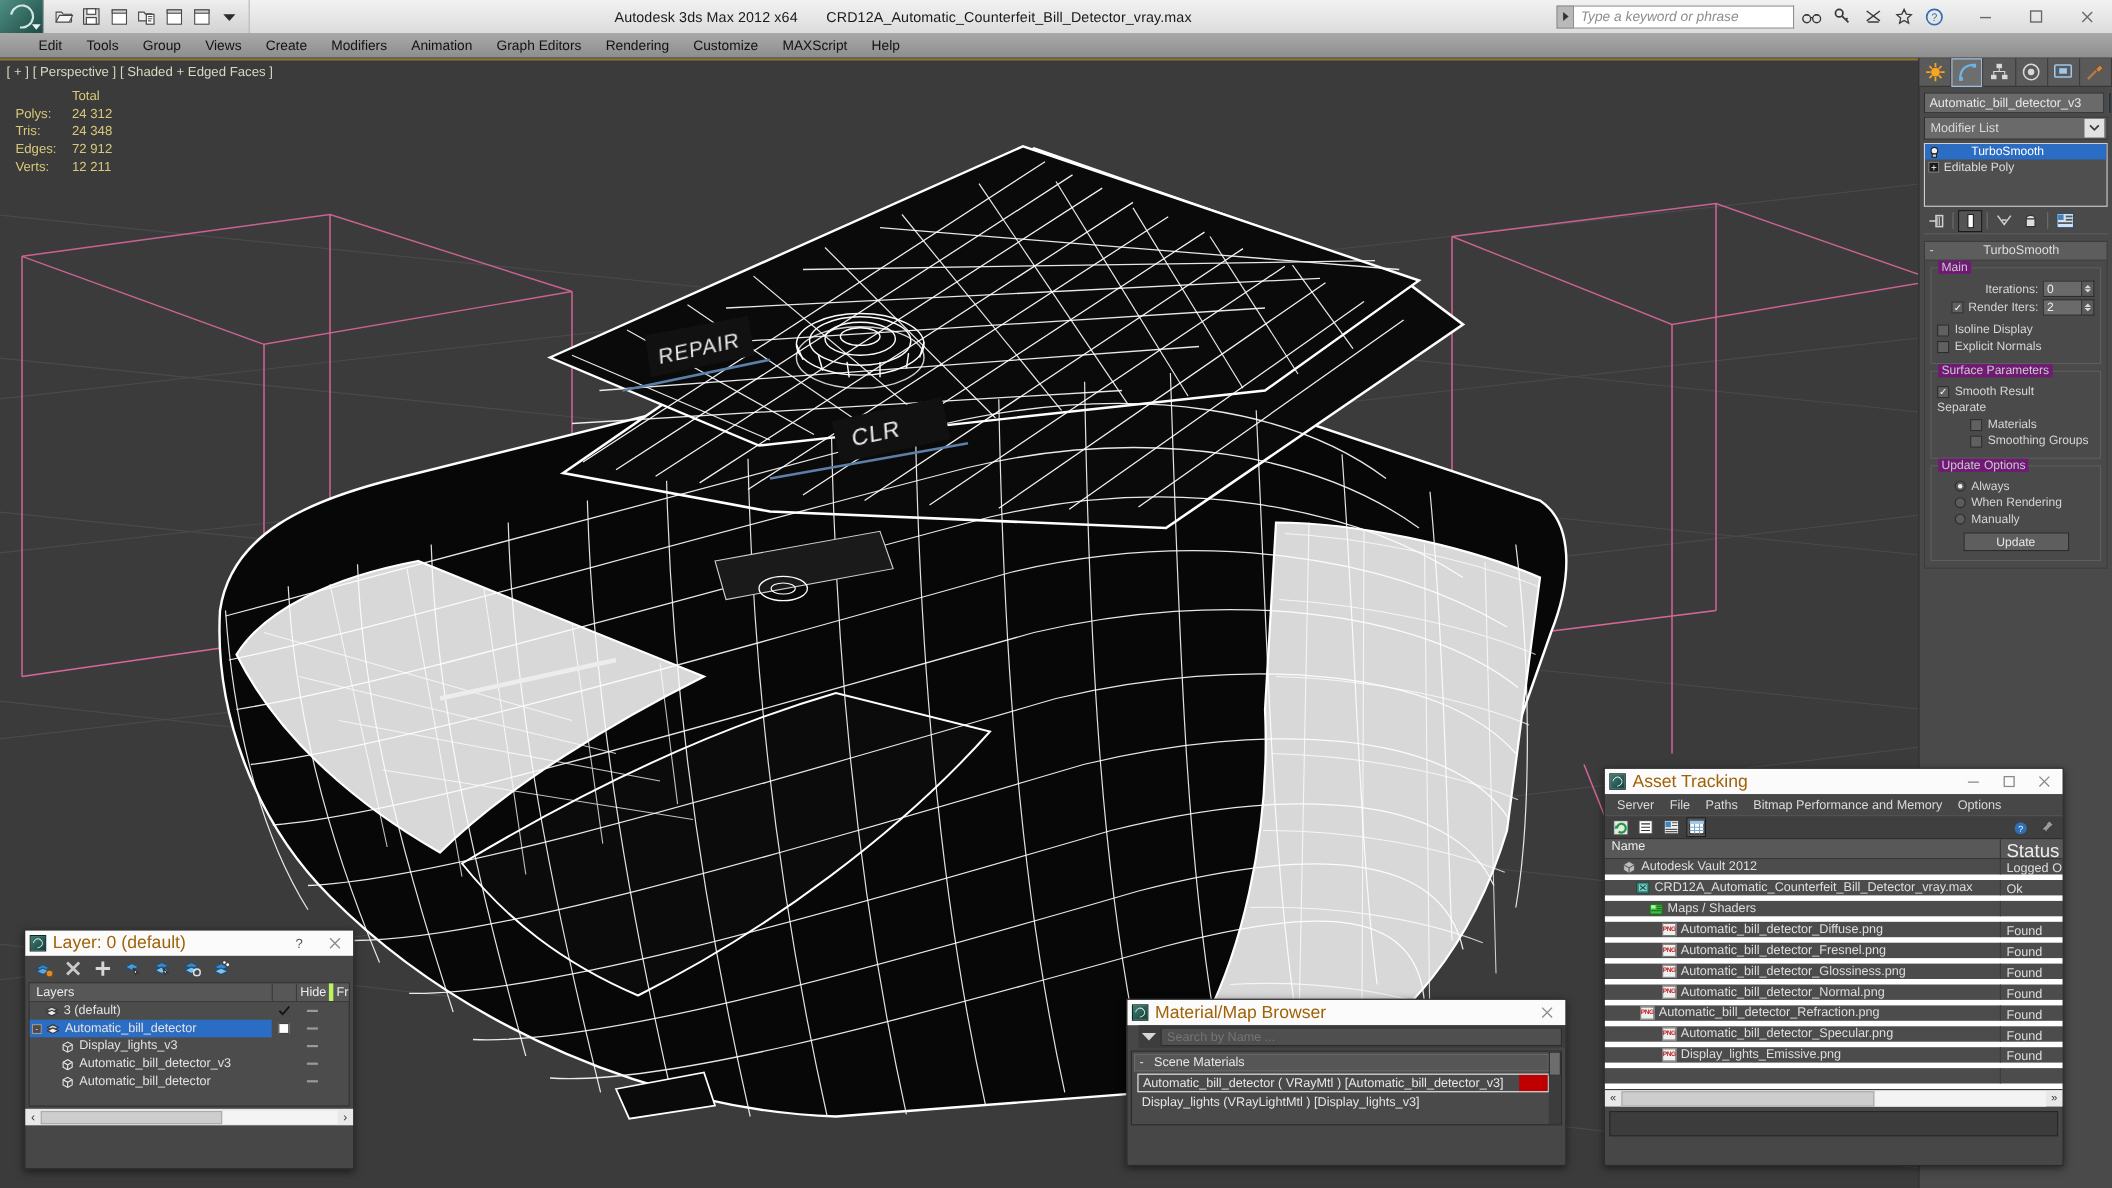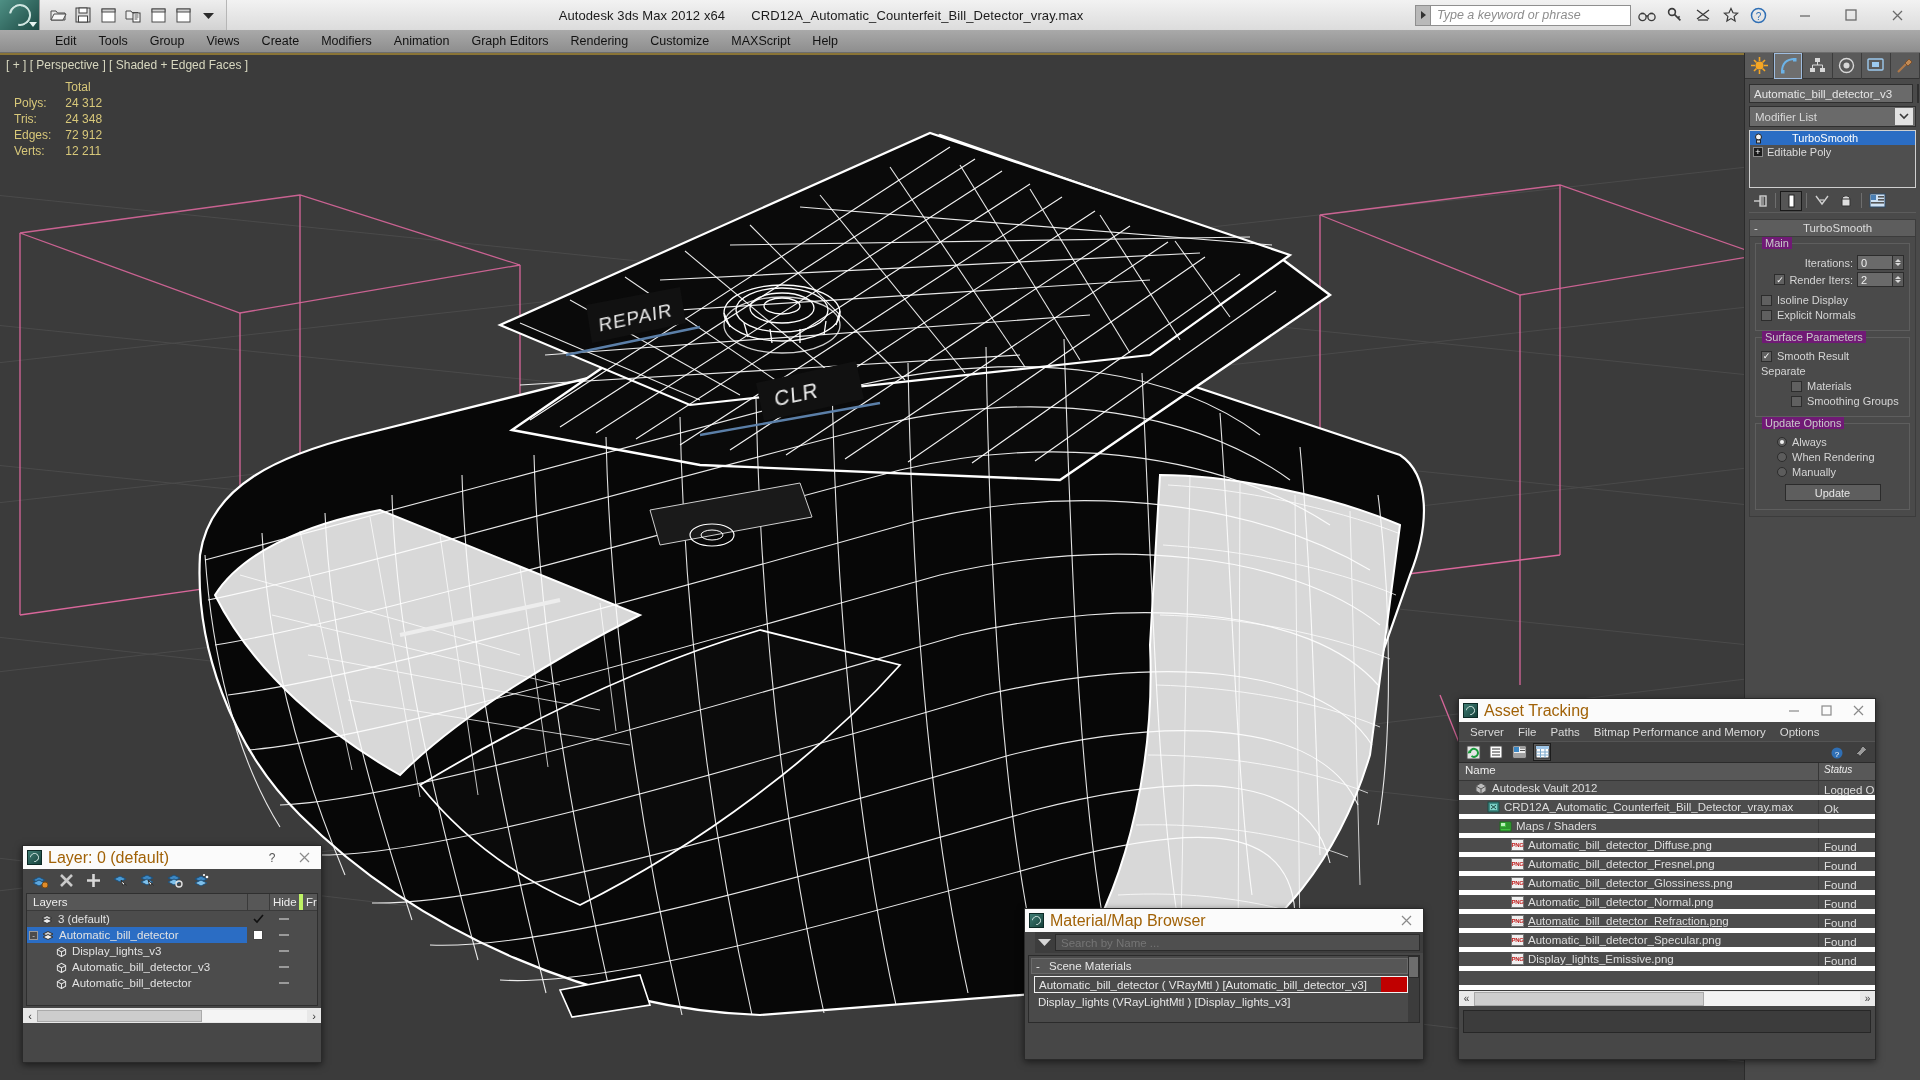--- a/index.html
+++ b/index.html
@@ -29,21 +29,21 @@
   .sbox { width:200px; height:21px; background:#fff; border:1px solid #8f8f8f; border-left:none;
      font-size:12.5px; font-style:italic; color:#8d8d8d; padding:0 6px; line-height:19px; }
   .helpicons { display:flex; align-items:center; gap:9px; margin-right:10px; }
   .helpicons span { width:19px;height:19px; display:flex;align-items:center;justify-content:center; }
   .wctrl { display:flex; align-items:center; height:30px; margin-left:4px; }
   .wc { width:46px;height:30px; display:flex;align-items:center;justify-content:center; }
 
   
   .menubar { position:absolute; left:0; top:30px; width:1920px; height:23px;
      background:linear-gradient(#a9a9a9,#8e8e8e); display:flex; align-items:center;
-     padding-left:44px; border-bottom:1px solid #6d6d6d; }
+     padding-left:24px; border-bottom:1px solid #6d6d6d; }
   .menubar div { font-size:12.5px; color:#121212; padding:0 11px; line-height:23px; }
 
   
   .viewport { position:absolute; left:0; top:53px; width:1744px; height:1027px;
      background:#3b3b3b; overflow:hidden; border-top:2px solid #8a7436; }
   .vpLabel { position:absolute; left:6px; top:3px; font-size:12px; color:#d8d8c0; }
   .stats { position:absolute; left:14px; top:24px; font-size:12px; color:#d8c87a; line-height:16px; }
   .stats table { border-collapse:collapse; }
   .stats td { padding:0 6px 0 0; font-size:12px; color:#d8c87a; }
   .stats td.lbl { text-align:left; }
@@ -117,21 +117,21 @@
   
   .atmenu { height:19px; background:#474747; display:flex; align-items:center; padding-left:4px; }
   .atmenu div { font-size:11.5px; color:#dadada; padding:0 7px; }
   .attool { height:22px; background:#3f3f3f; display:flex; align-items:center;
      padding:0 5px; gap:5px; border-top:1px solid #545454; border-bottom:1px solid #2b2b2b; }
   .attool .tb { width:18px;height:18px; display:flex;align-items:center;justify-content:center; }
   .attool .tb.on { border:1px solid #1c1c1c; background:#5a5a5a; }
   .atgrid { background:#4c4c4c; }
   .athead { display:flex; height:18px; background:#585858; border-bottom:1px solid #363636; }
   .athead .c1 { flex:1; font-size:11.5px; color:#ededed; padding:1px 0 0 6px; border-right:1px solid #363636;}
-  .athead .c2 { width:56px; font-size:10px; color:#ededed; padding:1px 0 0 5px;font-style:italic; }
+  .athead .c2 { width:56px; font-size:17px; color:#ededed; padding:1px 0 0 5px; }
   .atrow { display:flex; height:19px; border-bottom:5px solid #ffffff; }
   .atrow .c1 { flex:1; display:flex; align-items:center; gap:4px; font-size:11.5px;
      color:#dedede; border-right:1px solid #3c3c3c; overflow:hidden; white-space:nowrap; }
   .atrow .c2 { width:56px; font-size:11.5px; color:#dedede; padding-left:5px; line-height:19px; }
   .pngic { width:13px;height:12px; background:#efefef; border:1px solid #777; position:relative;
      display:flex;align-items:center;justify-content:center; flex:none; }
   .pngic b { font-size:6px; color:#c02020; font-weight:bold; letter-spacing:-.4px; }
   .hscroll { height:16px; background:#e8e8e8; border-top:1px solid #3a3a3a; display:flex; align-items:center; }
   .hscroll .ab { width:15px;height:14px; display:flex;align-items:center;justify-content:center; font-size:10px; color:#333; }
   .hscroll .track { flex:1; height:14px; background:#f3f3f3; position:relative; }
@@ -1061,21 +1061,21 @@
     <div class="atrow">
       <div class="c1" style="padding-left:52px;">
           <span class="pngic">
             <b>PNG</b>
           </span>
         <span>Automatic_bill_detector_Normal.png</span>
         </div>
       <div class="c2">Found</div>
     </div>
     <div class="atrow">
-      <div class="c1" style="padding-left:52px;text-decoration:underline;">
+      <div class="c1" style="padding-left:32px;">
           <span class="pngic">
             <b>PNG</b>
           </span>
         <span>Automatic_bill_detector_Refraction.png</span>
         </div>
       <div class="c2">Found</div>
     </div>
     <div class="atrow">
       <div class="c1" style="padding-left:52px;">
           <span class="pngic">

